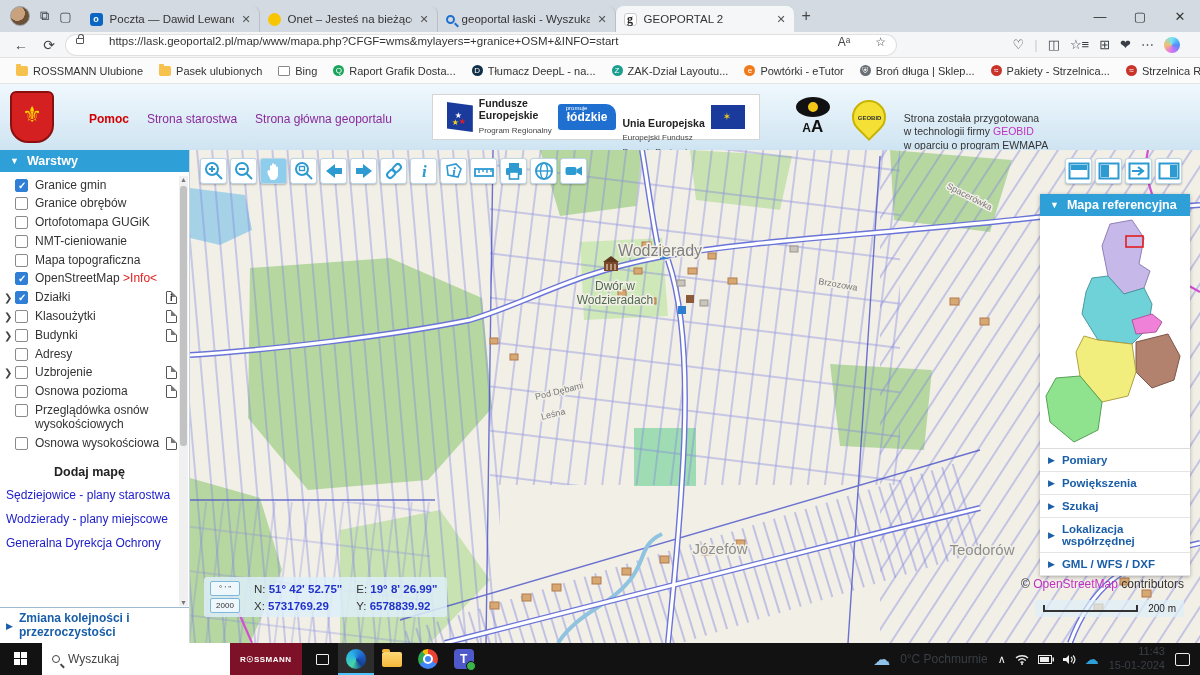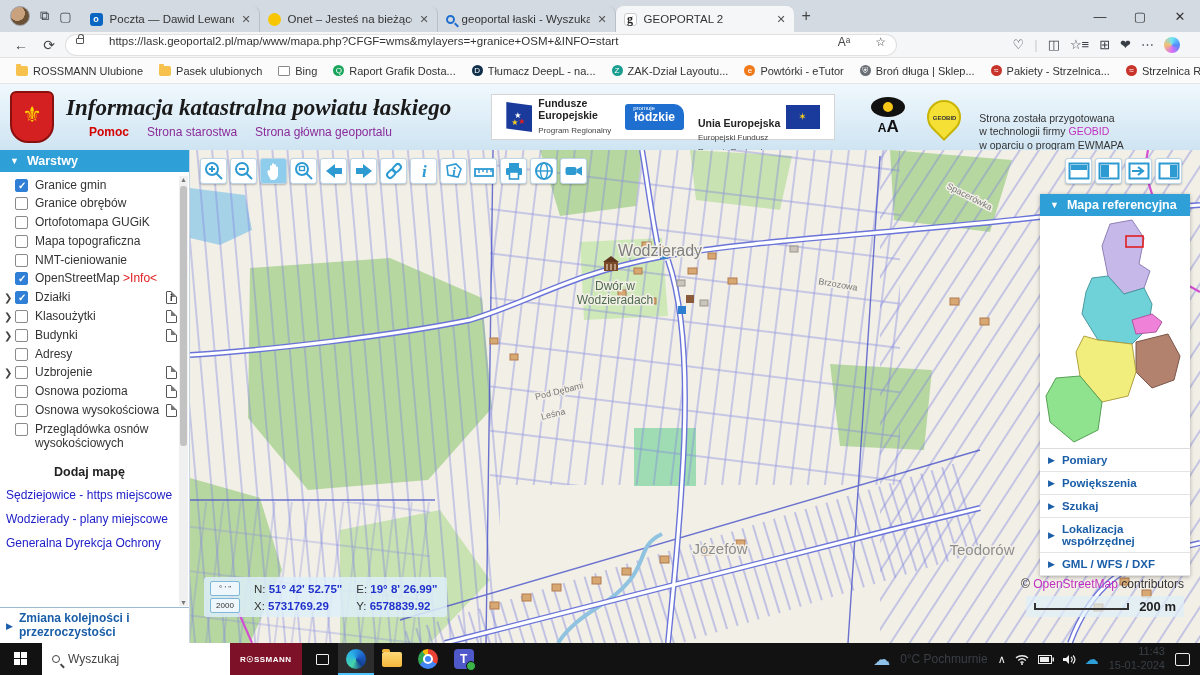--- a/index.html
+++ b/index.html
@@ -46,21 +46,21 @@
 
   
   .gp-header { position:absolute; top:84px; left:0; width:1200px; height:66px; background:linear-gradient(#f0f8fd,#cfe4f2); display:flex; align-items:center; }
   .crest { width:44px; height:52px; margin:0 12px 0 10px; background:#d42020; border:2px solid #8a1010; border-radius:6px 6px 18px 18px; position:relative; }
   .crest::before { content:"⚜"; position:absolute; left:50%; top:45%; transform:translate(-50%,-50%); color:#ffd700; font-size:22px; }
   .gp-titleblock { }
   .gp-title { font-family:"Liberation Serif", serif; font-style:italic; font-weight:bold; font-size:23px; color:#1a1a1a; }
   .gp-links { display:flex; gap:18px; margin-top:4px; font-size:12px; }
   .gp-links .l0 { color:#d40000; font-weight:bold;padding-left:23px; }
   .gp-links .l1,.gp-links .l2 { color:#8a2a9a; }
-  .eu-banner { margin-left:40px; background:#fff; border:1px solid #d5d5d5; height:46px; display:flex; align-items:center; gap:14px; padding:0 14px; }
+  .eu-banner { margin-left:40px; background:#fff; border:1px solid #d5d5d5; height:46px; display:flex; align-items:center; gap:6px; padding:0 14px; }
   .eu-item { display:flex; align-items:center; gap:6px; }
   .fe-flag { width:26px; height:30px; background:#1a3a9c; clip-path:polygon(0 0,100% 12%,100% 100%,0 88%); position:relative; }
   .fe-flag::after { content:"★"; position:absolute; color:#fff; font-size:8px; left:8px; top:9px; text-shadow:4px 6px 0 #e02020, -3px 7px 0 #f5d020; }
   .eu-txt b { display:block; font-size:10.5px; line-height:1.1; }
   .eu-txt span { font-size:8px; color:#444; }
   .lodzkie { background:#1f6fd0; color:#fff; font-size:12px; font-weight:bold; padding:6px 9px; border-radius:3px 10px 3px 3px; position:relative; }
   .lodzkie small { position:absolute; top:1px; left:8px; font-size:6px; font-weight:normal; }
   .eu-flag { width:34px; height:24px; background:#1a3a9c; position:relative; }
   .eu-flag::after { content:"✶"; position:absolute; color:#f5d020; font-size:10px; left:12px; top:6px; }
   .a11y { margin-left:36px; text-align:center; }
@@ -120,21 +120,21 @@
 
   .coords { position:absolute; left:14px; bottom:26px; background:rgba(222,239,249,.85); border-radius:3px; padding:4px 10px 4px 6px; display:grid; grid-template-columns:auto auto auto; gap:2px 14px; align-items:center; }
   .cbtn { width:30px; height:15px; background:#eef7fc; border:1px solid #7fb8d8; border-radius:2px; font-size:8px; text-align:center; color:#333; line-height:14px; }
   .cpair { font-size:11.5px; color:#333; white-space:nowrap; }
   .cpair b { color:#2233cc; }
 
   .attrib { position:absolute; right:16px; bottom:52px; font-size:12px; color:#333; }
   .attrib .osmlink { color:#c030c0; }
   .scalebar { position:absolute; right:16px; bottom:26px; background:rgba(222,239,249,.7); padding:3px 8px; display:flex; align-items:center; gap:10px; }
   .sb-line { width:95px; height:7px; border-left:2px solid #333; border-right:2px solid #333; border-bottom:2px solid #333; }
-  .sb-txt { font-size:13px; color:#222;font-weight:bold; }
+  .sb-txt { font-size:10px; color:#222; }
 
   
   .taskbar { position:absolute; left:0; top:643px; width:1200px; height:32px; background:#121212; display:flex; align-items:center; color:#fff; }
   .start { width:42px; height:32px; display:flex; align-items:center; justify-content:center; }
   .winlogo { width:14px; height:14px; display:grid; grid-template-columns:6px 6px; grid-template-rows:6px 6px; gap:1px; }
   .winlogo i { background:#fff; }
   .searchbox { width:188px; height:32px; background:#fff; display:flex; align-items:center; gap:8px; padding:0 10px; color:#444; }
   .mag { width:8px; height:8px; border:1.5px solid #444; border-radius:50%; position:relative; flex:none; }
   .mag::after { content:""; position:absolute; width:5px; height:1.5px; background:#444; transform:rotate(45deg); left:7px; top:9px; }
   .rossmann { height:32px; padding:0 10px; background:#7d1128; color:#fff; font-size:8px; font-weight:bold; display:flex; align-items:center; letter-spacing:.5px; }
@@ -256,21 +256,20 @@
     <div class="bm">
         <span class="dot" style="background:#c8332a;">≈</span>
         <span>Strzelnica RP - Strze...</span>
       </div>
 
   </div>
 
   <div class="gp-header">
     <div class="crest"></div>
     <div class="gp-titleblock">
-      <div class="gp-title">Informacja katastralna powiatu łaskiego</div>
       <div class="gp-links">
         <span class="l0">Pomoc</span>
         <span class="l1">Strona starostwa</span>
         <span class="l2">Strona główna geoportalu</span>
       </div>
     </div>
     <div class="eu-banner">
       <div class="eu-item">
         <span class="fe-flag"></span>
         <span class="eu-txt"><b>Fundusze</b><b>Europejskie</b><span>Program Regionalny</span></span>
@@ -317,27 +316,27 @@
           </div>
         <div class="layer-row">
             <span class="exp" style="visibility: hidden;">❯</span>
             <span class="cb"></span>
             <span class="layer-label">Ortofotomapa GUGiK</span>
             <span class="doc" style="visibility: hidden;"></span>
           </div>
         <div class="layer-row">
             <span class="exp" style="visibility: hidden;">❯</span>
             <span class="cb"></span>
+            <span class="layer-label">NMT-cieniowanie</span>
+            <span class="doc" style="visibility: hidden;"></span>
+          </div>
+        <div class="layer-row">
+            <span class="exp" style="visibility: hidden;">❯</span>
+            <span class="cb"></span>
             <span class="layer-label">Mapa topograficzna</span>
-            <span class="doc" style="visibility: hidden;"></span>
-          </div>
-        <div class="layer-row">
-            <span class="exp" style="visibility: hidden;">❯</span>
-            <span class="cb"></span>
-            <span class="layer-label">NMT-cieniowanie</span>
             <span class="doc" style="visibility: hidden;"></span>
           </div>
         <div class="layer-row">
             <span class="exp" style="visibility: hidden;">❯</span>
             <span class="cb checked"></span>
             <span class="layer-label"><span>OpenStreetMap</span> <span class="osm-info">&gt;Info&lt;</span></span>
             <span class="doc" style="visibility: hidden;"></span>
           </div>
         <div class="layer-row">
             <span class="exp">❯</span>
@@ -371,32 +370,32 @@
           </div>
         <div class="layer-row">
             <span class="exp" style="visibility: hidden;">❯</span>
             <span class="cb"></span>
             <span class="layer-label">Osnowa pozioma</span>
             <span class="doc"></span>
           </div>
         <div class="layer-row">
             <span class="exp" style="visibility: hidden;">❯</span>
             <span class="cb"></span>
+            <span class="layer-label">Przeglądówka osnów wysokościowych</span>
+            <span class="doc" style="visibility: hidden;"></span>
+          </div>
+        <div class="layer-row">
+            <span class="exp" style="visibility: hidden;">❯</span>
+            <span class="cb"></span>
             <span class="layer-label">Osnowa wysokościowa</span>
             <span class="doc"></span>
           </div>
-        <div class="layer-row">
-            <span class="exp" style="visibility: hidden;">❯</span>
-            <span class="cb"></span>
-            <span class="layer-label">Przeglądówka osnów wysokościowych</span>
-            <span class="doc" style="visibility: hidden;"></span>
-          </div>
 
         <div class="addmap-title">Dodaj mapę</div>
-        <a class="addmap-link">Sędziejowice - https miejscowe</a>
+        <a class="addmap-link">Sędziejowice - plany starostwa</a>
         <a class="addmap-link">Wodzierady - plany miejscowe</a>
         <a class="addmap-link">Generalna Dyrekcja Ochrony</a>
       </div>
       <div class="sb-scroll">
         <span class="up">▲</span>
         <span class="sb-thumb"></span>
         <span class="dn">▼</span>
       </div>
       <div class="order-box">
         <span class="tri">▶</span>

